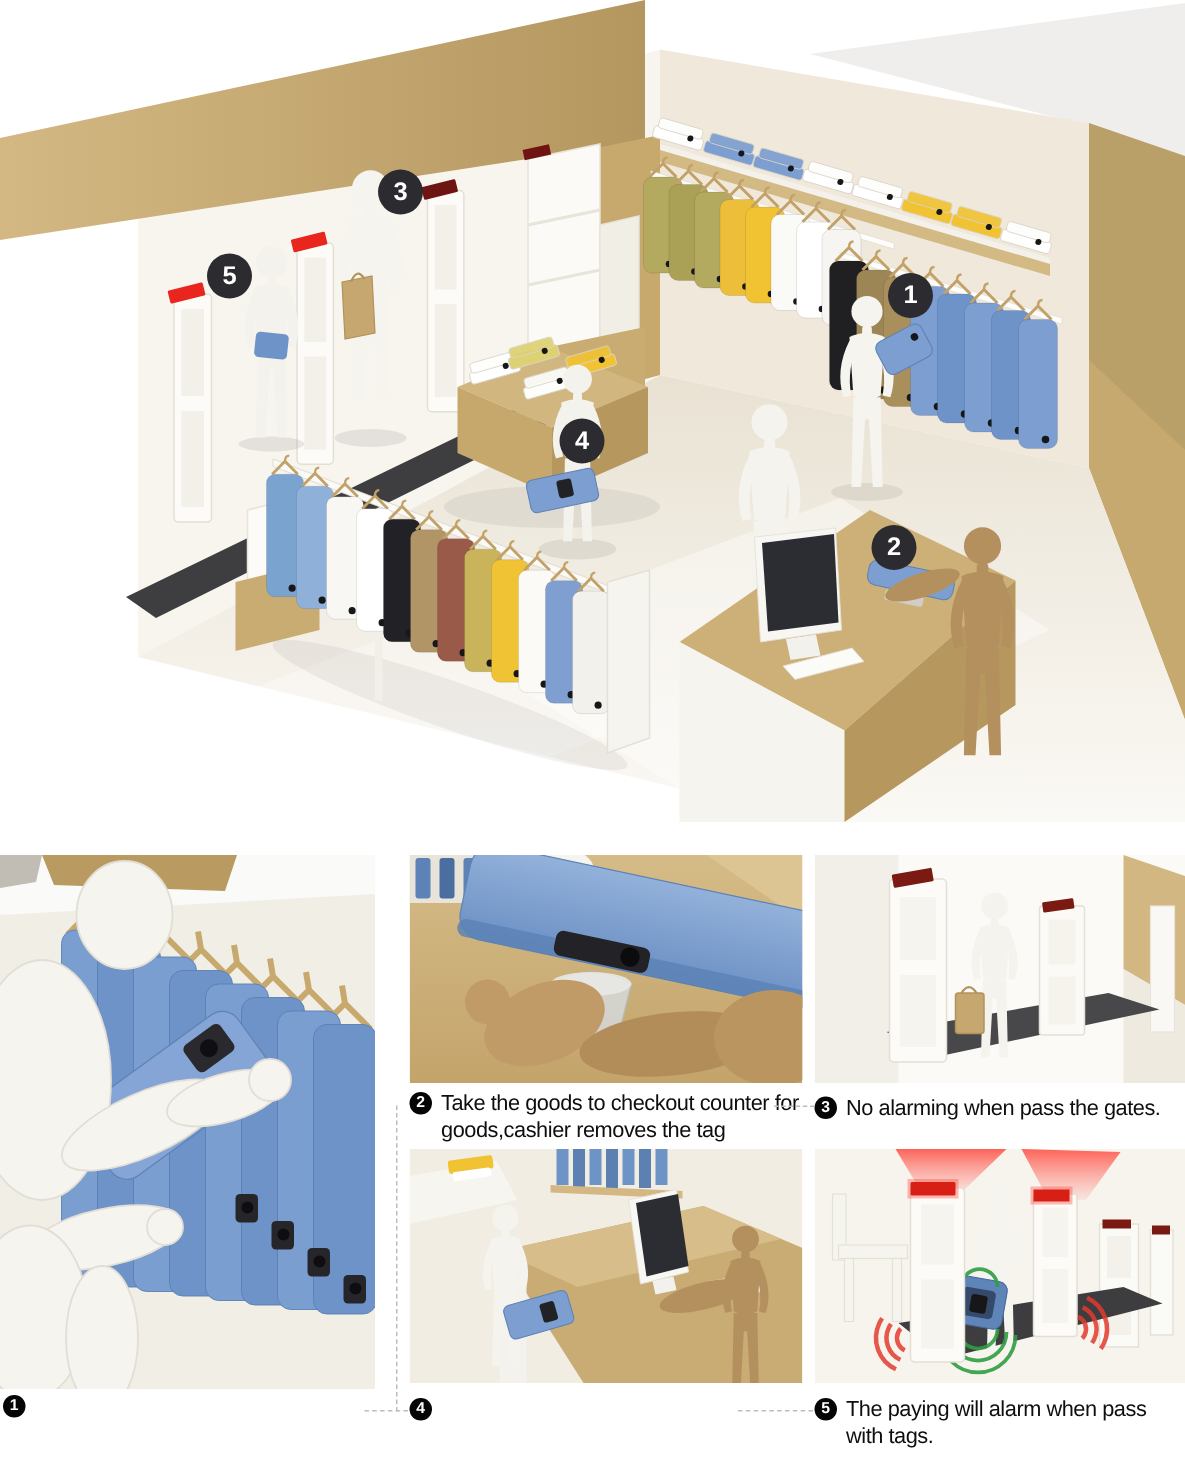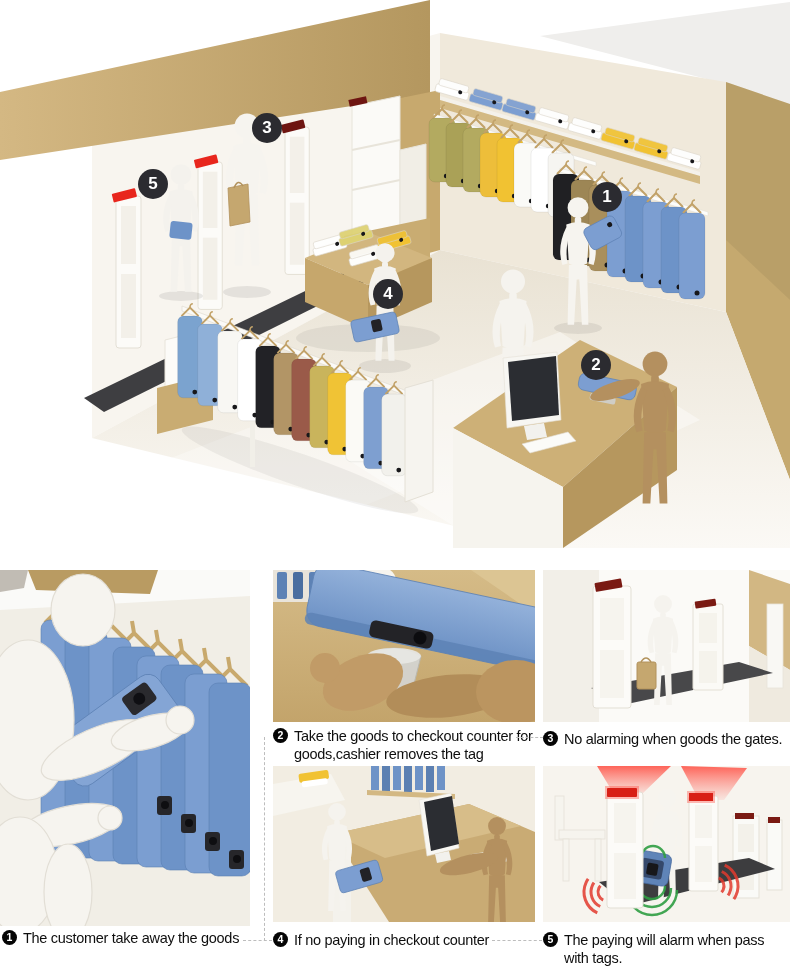--- a/index.html
+++ b/index.html
@@ -489,33 +489,31 @@
     <rect x="7" y="11" width="22" height="40" fill="#f6f4ee"></rect>
     <rect x="7" y="61" width="22" height="46" fill="#f6f4ee"></rect>
     <rect x="-2" y="-6" width="34" height="13" fill="#ff3b30" opacity="0.35"></rect>
     <rect x="0" y="-4" width="30" height="9" rx="1" fill="#d81f16"></rect>
   </g>
 </svg>
 </div>
 
 <div class="caption" style="left:2px;top:929px;width:250px;">
   <span class="cap-badge">1</span>
-  <span>The customer take away the goods</span>
 </div>
 <div class="caption" style="left:273px;top:727px;width:262px;">
   <span class="cap-badge">2</span>
   <span>Take the goods to checkout counter for goods,cashier removes the tag</span>
 </div>
 <div class="caption" style="left:543px;top:730px;width:247px;">
   <span class="cap-badge">3</span>
-  <span>No alarming when goods the gates.</span>
+  <span>No alarming when pass the gates.</span>
 </div>
 <div class="caption" style="left:273px;top:931px;width:262px;">
   <span class="cap-badge">4</span>
-  <span>If no paying in checkout counter</span>
 </div>
 <div class="caption" style="left:543px;top:931px;width:247px;">
   <span class="cap-badge">5</span>
   <span>The paying will alarm when pass with tags.</span>
 </div>
 
 <div class="conn h" style="left:243px;top:940px;width:29px;"></div>
 <div class="conn h" style="left:492px;top:940px;width:50px;"></div>
 <div class="conn h" style="left:516px;top:737px;width:27px;"></div>
 <div class="conn v" style="left:264px;top:737px;height:204px;"></div>

